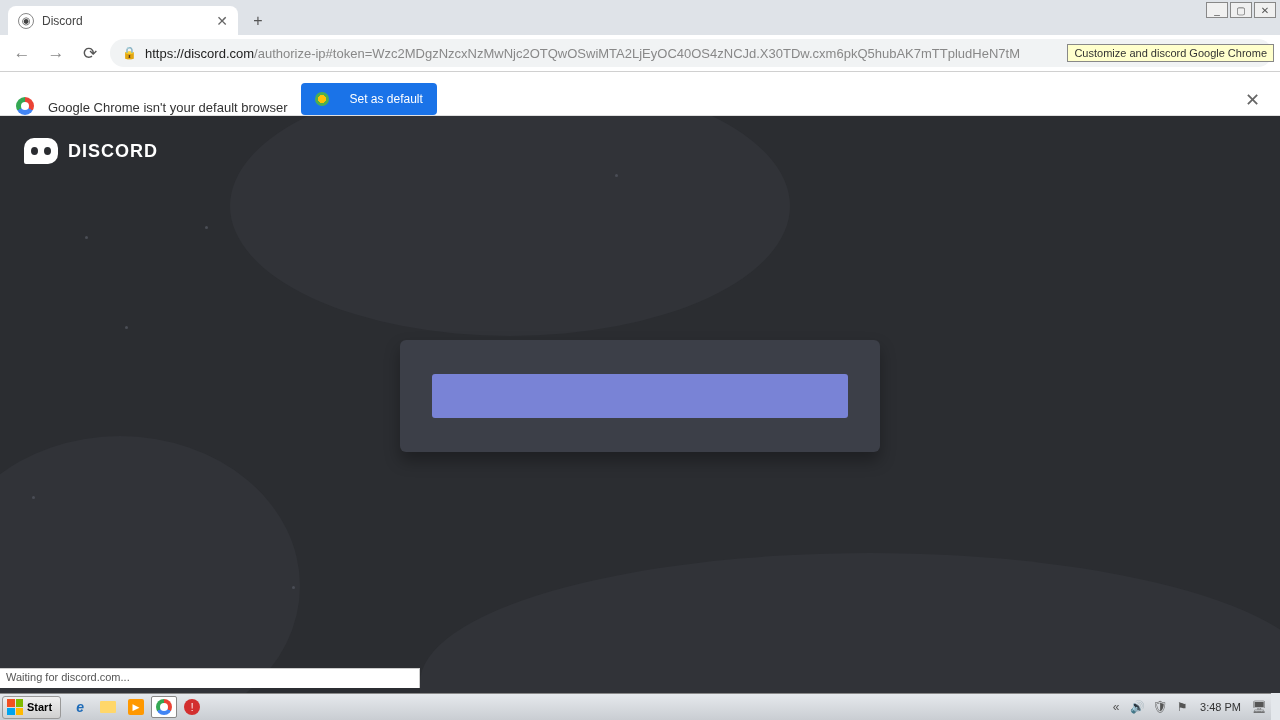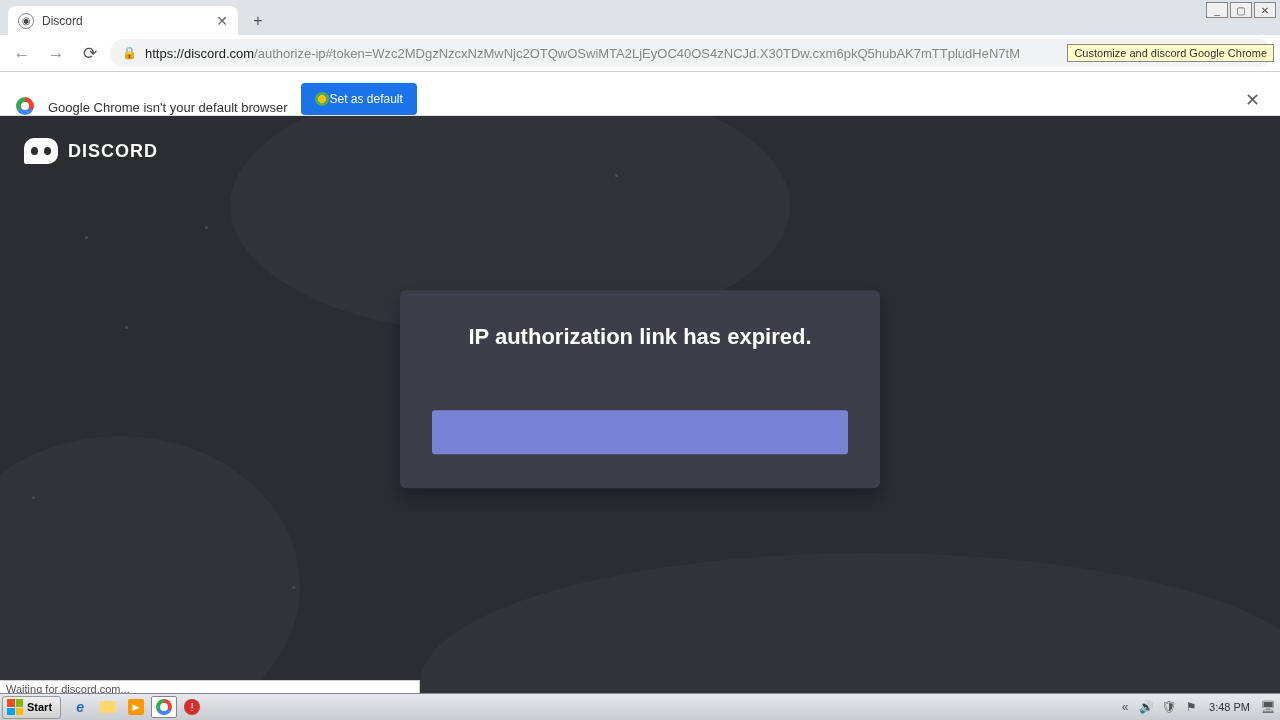--- a/index.html
+++ b/index.html
@@ -25,21 +25,21 @@
 .lock-icon { font-size: 12px; color: #666; }
 .url-text { color: #222; white-space: nowrap; overflow: hidden; }
 .url-text .dim { color: #888; }
 .chrome-tooltip { position: absolute; right: 6px; top: 44px; background: #ffffcc; border: 1px solid #888; padding: 2px 6px; font-size: 11px; color: #333; z-index: 50; }
 
 
 .infobar { height: 44px; background: #fff; border-bottom: 1px solid #e0e0e0; display: flex; align-items: flex-end; padding: 0 16px; gap: 14px; }
 .chrome-logo { width: 18px; height: 18px; border-radius: 50%; background: conic-gradient(#ea4335 0 120deg, #4285f4 120deg 240deg, #34a853 240deg 360deg); position: relative; }
 .chrome-logo::after { content: ""; position: absolute; inset: 5px; background: #fff; border-radius: 50%; }
 .infobar-text { font-size: 13px; color: #333; flex: 0 0 auto; }
-.set-default-btn { background: #1a73e8; color: #fff; border: none; border-radius: 4px; height: 32px; padding: 0 14px; font-size: 12px; display: flex; align-items: center; gap: 0; cursor: pointer; }
+.set-default-btn { background: #1a73e8; color: #fff; border: none; border-radius: 4px; height: 32px; padding: 0 14px; font-size: 12px; display: flex; align-items: center; gap: 20px; cursor: pointer; }
 .shield-mini { width: 14px; height: 14px; background: radial-gradient(circle, #ffc107 40%, #4caf50 40%); border-radius: 50%; }
 .infobar-spacer { flex: 1; }
 .infobar-close { font-size: 18px; color: #666; cursor: pointer; padding: 4px; }
 
 
 .content { position: absolute; top: 116px; left: 0; right: 0; bottom: 27px; background: #2b2d31; overflow: hidden; }
 .bg-blob1 { position: absolute; left: 230px; top: -40px; width: 560px; height: 260px; background: #313338; border-radius: 50%; }
 .bg-blob2 { position: absolute; left: -60px; top: 320px; width: 360px; height: 300px; background: #313338; border-radius: 50%; }
 .bg-blob3 { position: absolute; left: 420px; bottom: -120px; width: 900px; height: 260px; background: #313338; border-radius: 50% 50% 0 0; }
 .star { position: absolute; width: 3px; height: 3px; background: #4a4d55; border-radius: 50%; }
@@ -53,24 +53,24 @@
 
 .modal { position: absolute; left: 50%; top: 50%; transform: translate(-50%, -58%); width: 480px; background: #3c3f48; border-radius: 6px; padding: 34px 32px 30px; z-index: 10; box-shadow: 0 8px 16px rgba(0,0,0,0.3); }
 .modal-title { color: #fff; font-size: 22px; font-weight: 600; text-align: center; margin-bottom: 60px; }
 .modal-btn { width: 100%; height: 44px; background: #7983d6; border: none; border-radius: 3px; cursor: pointer; }
 
 .anyrun-logo { position: absolute; right: 40px; bottom: 30px; display: flex; align-items: center; gap: 8px; color: #6b6e76; font-size: 30px; font-weight: 400; letter-spacing: 3px; z-index: 5; }
 .anyrun-play { width: 46px; height: 46px; border: 3px solid #6b6e76; border-radius: 50%; display: flex; align-items: center; justify-content: center; }
 .anyrun-play::before { content: ""; border-left: 14px solid #6b6e76; border-top: 10px solid transparent; border-bottom: 10px solid transparent; margin-left: 4px; }
 
 
-.status-bar { position: absolute; left: 0; bottom: 20px; width: 420px; height: 20px; background: #fff; border-top: 1px solid #ccc; border-right: 1px solid #ccc; font-size: 11px; color: #555; padding: 2px 6px; z-index: 20; }
+.status-bar { position: absolute; left: 0; bottom: 32px; width: 420px; height: 20px; background: #fff; border-top: 1px solid #ccc; border-right: 1px solid #ccc; font-size: 11px; color: #555; padding: 2px 6px; z-index: 20; }
 
 
-.taskbar { position: absolute; left: 0; right: 0; bottom: 0; height: 27px; background: linear-gradient(#e6e9ed, #c9cdd2); border-top: 1px solid #888; display: flex; align-items: center; z-index: 30; }
+.taskbar { position: absolute; left: 0; right: 9px; bottom: 0; height: 27px; background: linear-gradient(#e6e9ed, #c9cdd2); border-top: 1px solid #888; display: flex; align-items: center; z-index: 30; }
 .start-btn { height: 23px; margin-left: 2px; padding: 0 8px 0 4px; background: linear-gradient(#f0f0f0, #d0d0d0); border: 1px solid #999; border-radius: 3px; display: flex; align-items: center; gap: 4px; font-size: 11px; font-weight: bold; cursor: pointer; }
 .win-logo { width: 16px; height: 16px; display: grid; grid-template: 1fr 1fr / 1fr 1fr; gap: 1px; }
 .win-logo span:nth-child(1){background:#f25022}.win-logo span:nth-child(2){background:#7fba00}.win-logo span:nth-child(3){background:#00a4ef}.win-logo span:nth-child(4){background:#ffb900}
 .task-items { display: flex; gap: 2px; margin-left: 6px; }
 .task-item { width: 26px; height: 22px; display: flex; align-items: center; justify-content: center; cursor: pointer; font-size: 14px; border-radius: 2px; }
 .task-item.active { background: #fff; border: 1px solid #888; }
 .ie-icon { color: #1e6bb8; font-weight: bold; font-style: italic; }
 .folder-icon { width: 16px; height: 12px; background: #ffd76a; border-radius: 1px; }
 .media-icon { width: 16px; height: 16px; background: #ff9800; border-radius: 2px; display: flex; align-items: center; justify-content: center; color: #fff; font-size: 9px; }
 .chrome-task { width: 16px; height: 16px; border-radius: 50%; background: conic-gradient(#ea4335 0 120deg, #4285f4 120deg 240deg, #34a853 240deg 360deg); position: relative; }
@@ -132,21 +132,20 @@
   <div class="star" style="left:205px; top:110px"></div>
   <div class="star" style="left:32px; top:380px"></div>
   <div class="star" style="left:292px; top:470px"></div>
 
   <div class="discord-logo-wrap">
     <div class="discord-icon"></div>
     <span class="discord-word">DISCORD</span>
   </div>
 
   <div class="modal">
-    <div class="modal-title">IP authorization link has expired.</div>
     <button class="modal-btn"></button>
   </div>
 
 </div>
 
 <div class="status-bar">Waiting for discord.com...</div>
 
 <div class="taskbar">
   <div class="start-btn">
     <div class="win-logo">

